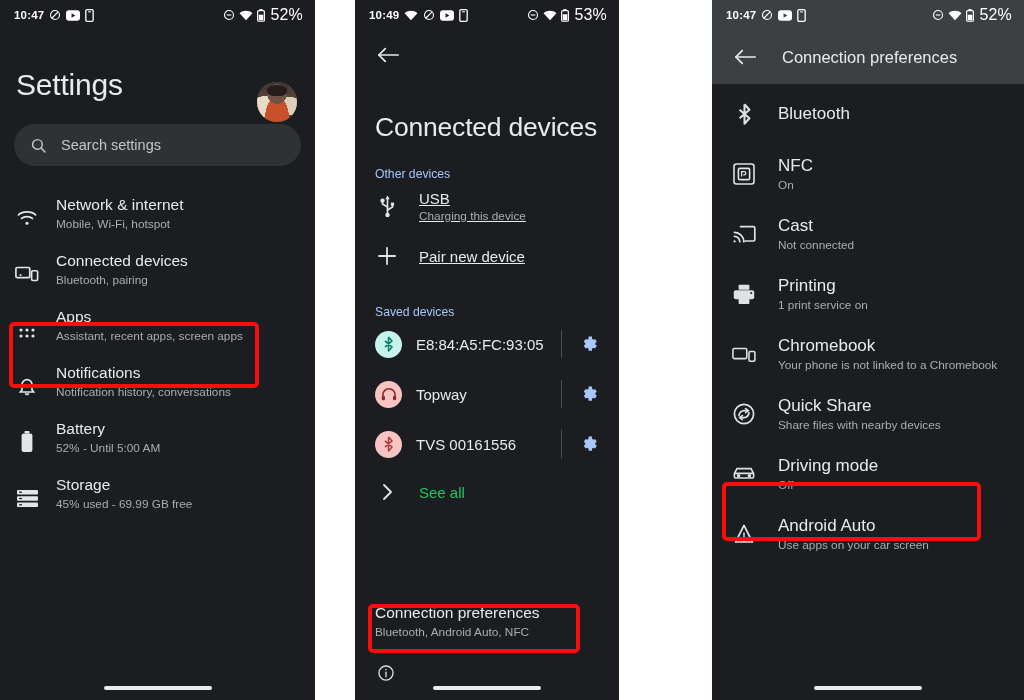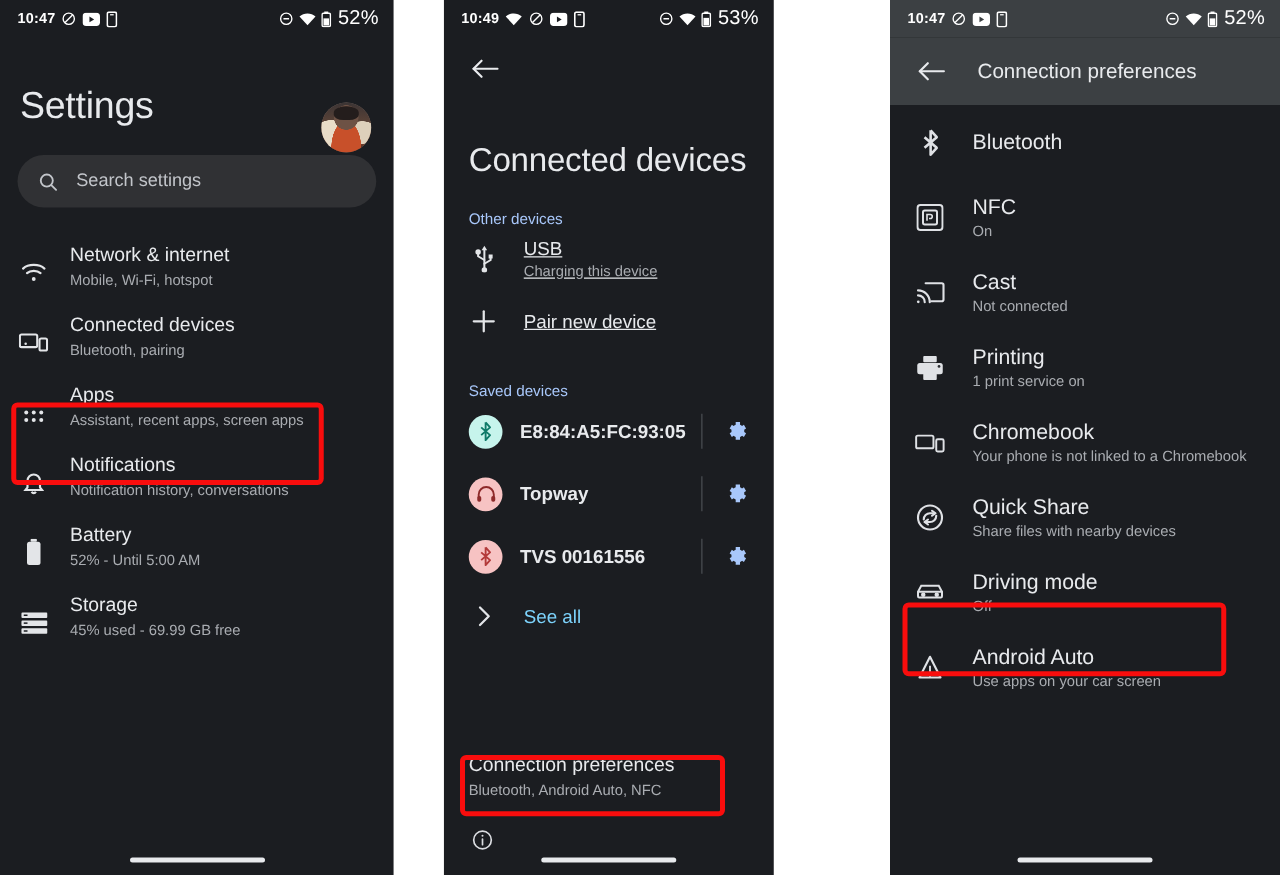--- a/index.html
+++ b/index.html
@@ -128,41 +128,40 @@
     color: #e3e5e8;
   }
   .d-txt { display: flex; flex-direction: column; gap: 2px; }
   .d-title { font-size: 15px; color: #e8eaed; }
   .d-sub { font-size: 11.8px; color: #a9acb1; }
 
   .saved-row {
     display: flex; align-items: center;
     padding: 6px 20px 6px 20px;
     min-height: 50px;
-    font-weight: bold;
   }
   .chip {
     width: 27px; height: 27px; min-width: 27px; border-radius: 50%;
     display: flex; align-items: center; justify-content: center;
     margin-right: 14px;
   }
   .chip-bt-connected { background: #c6f4ec; color: #0e7a69; }
   .chip-headset      { background: #f7c3c3; color: #8e2a2a; }
   .chip-bt-saved     { background: #f7c3c3; color: #b33a3a; }
   .saved-name { font-size: 15px; color: #e8eaed; flex: 1; }
   .divider-v {
     width: 1px; height: 28px; background: #4a4d52; margin-right: 18px;
   }
   .gear { color: #a8c7fa; display: flex; align-items: center; }
 
   .seeall-row {
     display: flex; align-items: center;
     padding: 8px 20px; gap: 20px; min-height: 46px;
   }
-  .seeall-txt { font-size: 15px; color: #7dd3fc; }
+  .seeall-txt { font-size: 15px; color: #22c55e; }
 
   .conn-pref-block { position: absolute; left: 0; top: 604px; width: 100%; padding: 0 20px; }
   .cp-title { font-size: 15.5px; color: #e8eaed; }
   .cp-sub { font-size: 11.8px; color: #a9acb1; margin-top: 3px; }
 
   .info-btn { position: absolute; left: 22px; bottom: 14px; color: #dadce0; }
 
   
   .appbar {
     background: #3c4043;

